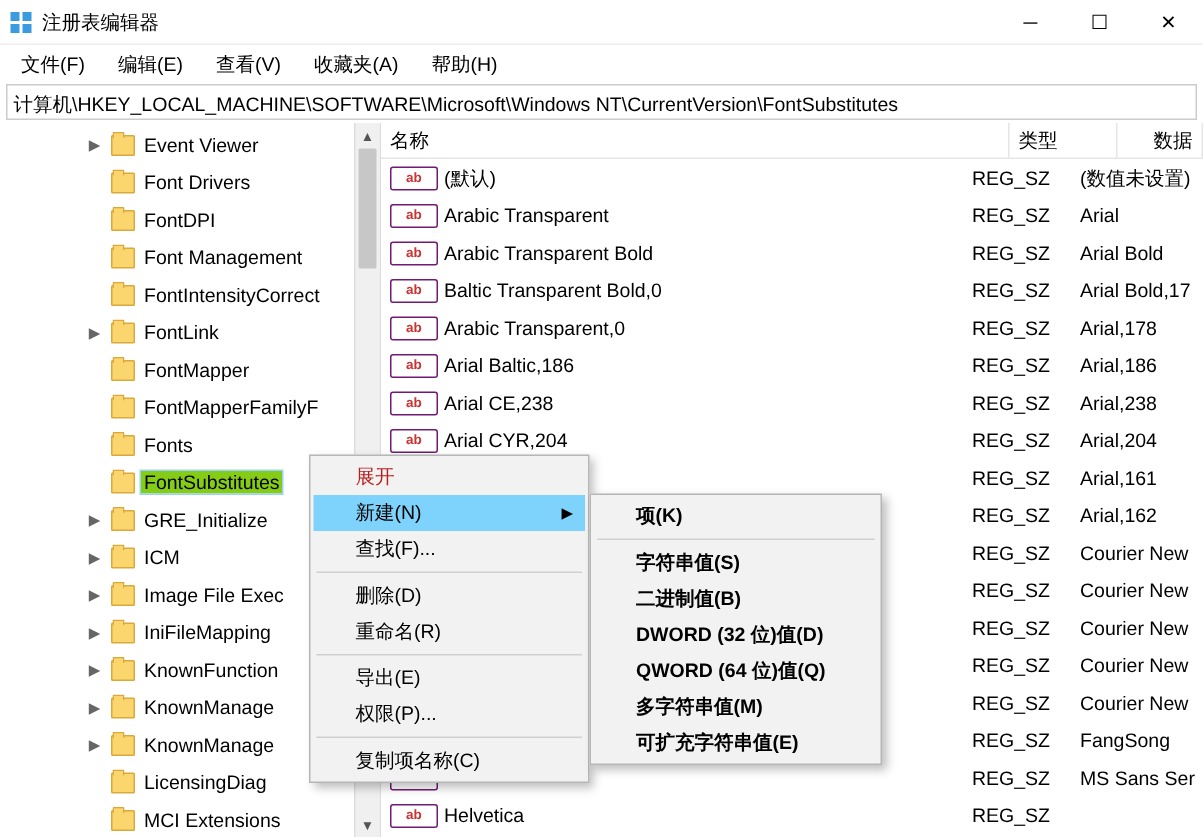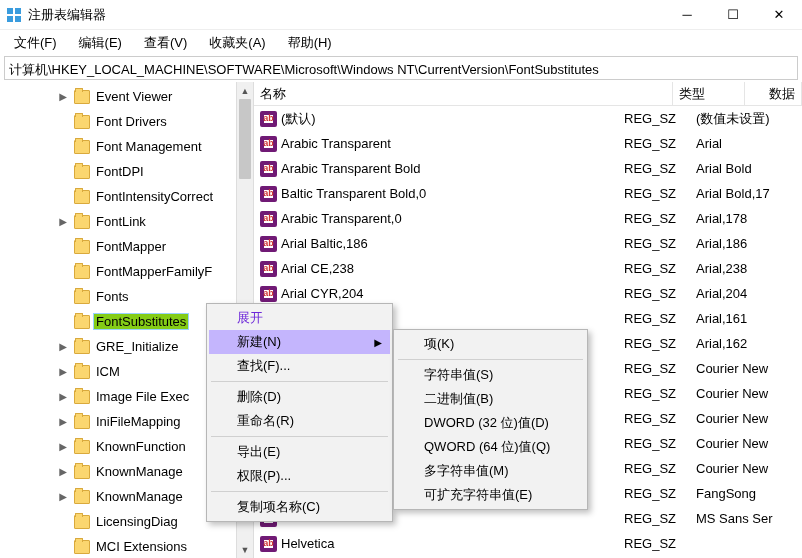--- a/index.html
+++ b/index.html
@@ -33,33 +33,33 @@
 
 .list { flex: 1; position: relative; overflow: hidden; }
 .list-header { display: flex; height: 24px; border-bottom: 1px solid #e5e5e5; font-size: 13px; }
 .list-header div { padding: 3px 6px; border-right: 1px solid #e5e5e5; }
 .col-name { width: 419px; }
 .col-type { width: 72px; }
 .col-data { flex: 1; text-align: right; }
 .list-body { }
 .list-row { display: flex; height: 25px; align-items: center; font-size: 13px; cursor: default; }
 .list-row .rname { width: 364px; padding-left: 6px; display: flex; align-items: center; gap: 4px; }
-.list-row .rtype { width: 72px; padding-left: 6px; }
+.list-row .rtype { width: 72px; padding-left: 6px; margin-left: 24px; }
 .list-row .rdata { flex: 1; padding-left: 6px; white-space: nowrap; overflow: hidden; }
-.ab-icon { width: 17px; height: 16px; border: 4px solid #701a75; border-radius: 2px; display: inline-flex; align-items: center; justify-content: center; font-size: 9px; color: #c33; background: #fff; font-weight: bold; line-height: 1; }
+.ab-icon { width: 32px; height: 16px; border: 1px solid #701a75; border-radius: 2px; display: inline-flex; align-items: center; justify-content: center; font-size: 9px; color: #c33; background: #fff; font-weight: bold; line-height: 1; }
 
 .ctxmenu { position: absolute; background: #f2f2f2; border: 1px solid #b6b6b6; box-shadow: 3px 3px 6px rgba(0,0,0,.25); font-size: 13px; padding: 2px; }
 .ctxmenu .mi { height: 24px; display: flex; align-items: center; padding: 0 28px 0 28px; position: relative; white-space: nowrap; cursor: default; }
-.ctxmenu .mi.disabled { color: #6d28d9; }
-.ctxmenu .mi.hover { background: #c4b5fd; }
+.ctxmenu .mi.disabled { color: #b91c1c; }
+.ctxmenu .mi.hover { background: #7dd3fc; }
 .ctxmenu .mi .arrow { position: absolute; right: 8px; font-size: 10px; }
 .ctxmenu .sep { height: 1px; background: #d0d0d0; margin: 3px 2px; }
 
 #ctx1 { left: 206px; top: 303px; width: 187px; }
-#ctx2 { left: 393px; top: 329px; width: 195px; }
+#ctx2 { left: 393px; top: 329px; width: 195px; font-weight: bold; }
 
 .reg-icon-svg { display: block; }
 </style>
 </head>
 <body>
 
 <div class="titlebar">
   <span class="icon">
     <svg class="reg-icon-svg" width="16" height="16" viewBox="0 0 16 16">
         <rect x="1" y="1" width="6" height="6" fill="#3a9cde"></rect>
@@ -97,26 +97,26 @@
           <span class="lbl">Event Viewer</span>
         </div>
         <div class="tree-item">
           <span class="tw"></span>
           <span class="fld"></span>
           <span class="lbl">Font Drivers</span>
         </div>
         <div class="tree-item">
           <span class="tw"></span>
           <span class="fld"></span>
+          <span class="lbl">FontDPI</span>
+        </div>
+        <div class="tree-item">
+          <span class="tw"></span>
+          <span class="fld"></span>
           <span class="lbl">Font Management</span>
-        </div>
-        <div class="tree-item">
-          <span class="tw"></span>
-          <span class="fld"></span>
-          <span class="lbl">FontDPI</span>
         </div>
         <div class="tree-item">
           <span class="tw"></span>
           <span class="fld"></span>
           <span class="lbl">FontIntensityCorrect</span>
         </div>
         <div class="tree-item">
           <span class="tw">▶</span>
           <span class="fld"></span>
           <span class="lbl">FontLink</span>

